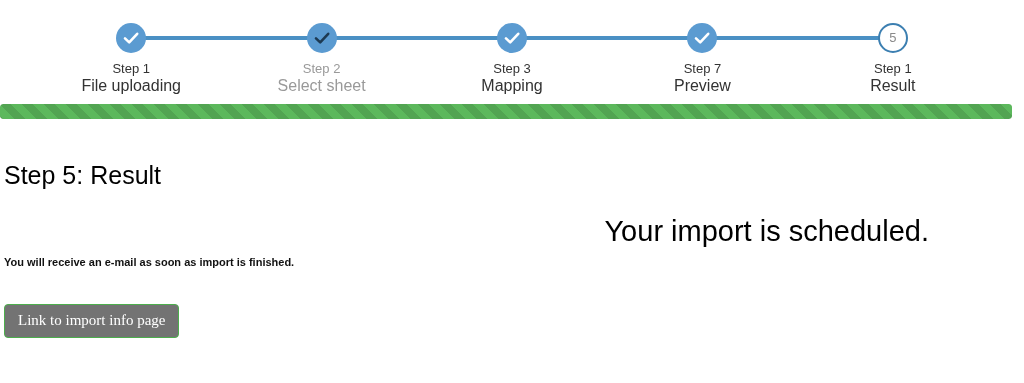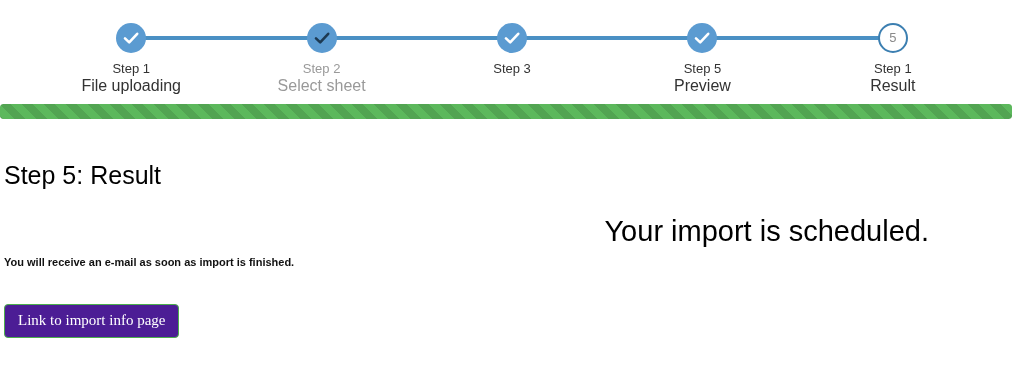--- a/index.html
+++ b/index.html
@@ -151,21 +151,21 @@
     font-size: 11px;
     font-weight: bold;
     line-height: 15px;
     color: #111111;
     margin: 7px 0 12px 0;
   }
   .btn-success {
     display: inline-block;
     margin-top: 22px;
     padding: 7px 13px 8px 13px;
-    background: #4c1d95;
+    background: #737373;
     border: 1px solid #4cae4c;
     border-radius: 4px;
     color: #ffffff;
     font-family: "Liberation Serif", serif;
     font-size: 15px;
     line-height: 17px;
     text-decoration: none;
     cursor: pointer;
   }
 </style>
@@ -204,32 +204,33 @@
     <div class="step">
       <div class="connector"></div>
       <div class="circle done">
         <span class="check">
           <svg width="30" height="30" viewBox="0 0 30 30" aria-hidden="true">
             <path d="M9 15.4 L13.2 19.4 L21.2 10.8" fill="none" stroke="#ffffff" stroke-width="2.6" stroke-linecap="round" stroke-linejoin="round"></path>
           </svg>
         </span>
       </div>
       <div class="step-title">Step 3</div>
+      <div class="step-sub">Mapping</div>
     </div>
 
     <div class="step">
       <div class="connector"></div>
       <div class="circle done">
         <span class="check">
           <svg width="30" height="30" viewBox="0 0 30 30" aria-hidden="true">
             <path d="M9 15.4 L13.2 19.4 L21.2 10.8" fill="none" stroke="#ffffff" stroke-width="2.6" stroke-linecap="round" stroke-linejoin="round"></path>
           </svg>
         </span>
       </div>
-      <div class="step-title">Step 5</div>
+      <div class="step-title">Step 7</div>
       <div class="step-sub">Preview</div>
     </div>
 
     <div class="step">
 
       <div class="circle active">5</div>
       <div class="step-title">Step 1</div>
       <div class="step-sub">Result</div>
     </div>
 

